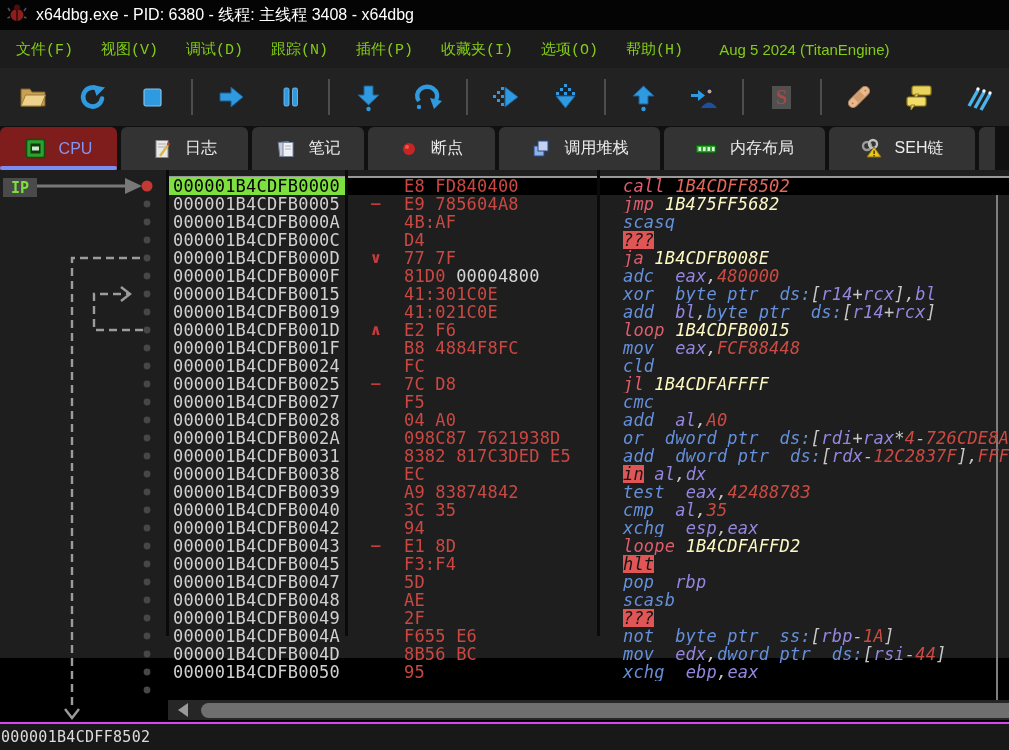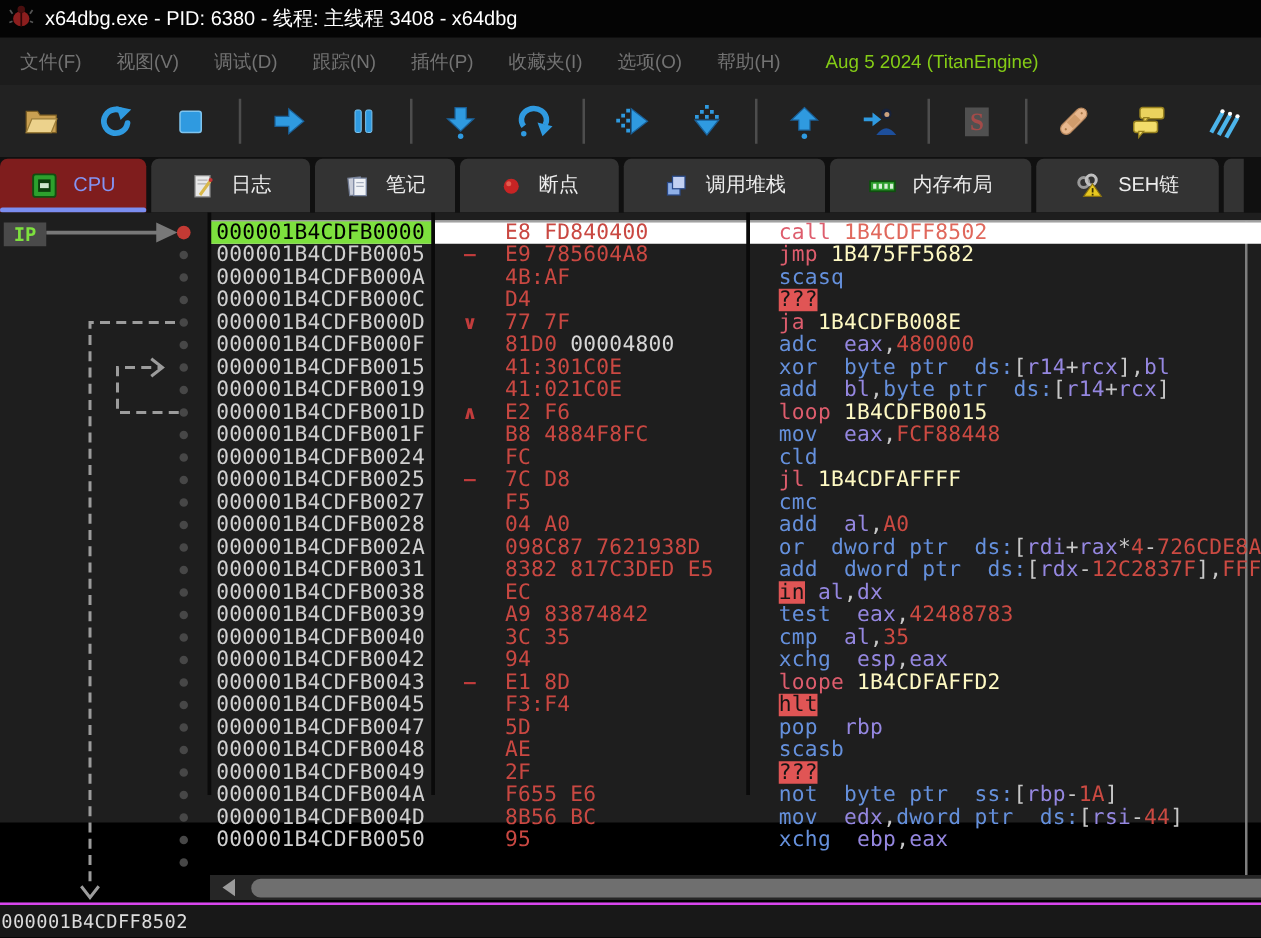--- a/index.html
+++ b/index.html
@@ -7,21 +7,21 @@
        font-family:"Liberation Sans","DejaVu Sans",sans-serif;}
 
   
   .titlebar{position:absolute;top:0;left:0;right:0;height:30px;background:#040404;
             display:flex;align-items:center;gap:9px;padding-left:7px;}
   .title{color:#ffffff;font-size:16px;white-space:nowrap;}
 
   
   .menubar{position:absolute;top:30px;left:0;right:0;height:38px;background:#1c1c1c;
            display:flex;align-items:center;padding-left:2px;}
-  .menu-item{color:#737373;font-size:15px;padding:15px 14px;height:100%;display:flex;align-items:center;cursor:default;}
+  .menu-item{color:#84cc16;font-size:15px;padding:15px 14px;height:100%;display:flex;align-items:center;cursor:default;font-family:Liberation Mono, monospace;}
   .build{color:#84cc16;font-size:15px;margin-left:22px;}
 
   
   .toolbar{position:absolute;top:68px;left:0;right:0;height:58px;background:#222222;
            display:flex;align-items:center;padding-left:3px;}
   .tbtn{width:46px;height:44px;display:flex;align-items:center;justify-content:center;margin:0 7px;}
   .tsep{width:2px;height:36px;background:#4d4d4d;margin:0 8px;}
 
   
   .tabbar{position:absolute;top:126px;left:0;right:0;height:44px;background:#101010;display:flex;gap:4px;}
@@ -33,29 +33,29 @@
 
   
   .workspace{position:absolute;top:170px;left:0;right:0;height:488px;background:#1e1e1e;}
   .topline{position:absolute;left:168px;right:0;top:6px;height:1px;background:#9a9a9a;z-index:3;}
   .vsep{position:absolute;top:0;bottom:22px;width:3px;background:#0a0a0a;z-index:4;}
   .rightline{position:absolute;left:996px;top:6px;width:2px;height:524px;background:#7e7e7e;z-index:1;}
 
   .rows{position:absolute;left:168px;top:7px;right:0;z-index:2;}
   .row{height:18px;display:flex;font-family:"DejaVu Sans Mono",monospace;font-size:17px;
        line-height:18px;letter-spacing:0.2px;white-space:pre;}
-  .row.sel{background:#ffffff;box-shadow:inset 0 1px 0 #999999;}
+  .row.sel{background:#000000;box-shadow:inset 0 1px 0 #999999;}
   .c-addr{width:180px;min-width:180px;color:#d0d0d0;padding-left:5px;box-sizing:border-box;overflow:hidden;}
   .row.sel .c-addr{background:#7de03e;color:#000000;}
   .c-bytes{width:252px;min-width:252px;display:flex;box-sizing:border-box;overflow:hidden;}
   .c-mark{width:56px;min-width:56px;text-align:center;color:#c23c3c;font-family:"DejaVu Sans",sans-serif;
           font-size:15px;font-weight:bold;}
   .c-bcode{color:#c94842;}
   .c-bcode .wt{color:#d6d6d6;}
-  .c-instr{flex:1;padding-left:23px;overflow:hidden;}
+  .c-instr{flex:1;padding-left:23px;overflow:hidden;font-style:italic;}
   .tk-m,.tk-k{color:#6590dc;}
   .tk-j{color:#de5d6d;}
   .tk-a{color:#fef9c3;}
   .tk-ca{color:#e0685c;}
   .tk-r{color:#9587e0;}
   .tk-n{color:#cb4a42;}
   .tk-p,.tk-sp{color:#c8c8c8;}
   .tk-bad{color:#151515;background:#e05555;}
 
   .ip-badge{position:absolute;left:3px;top:8px;width:34px;height:19px;background:#4a4a4a;color:#7de03e;

